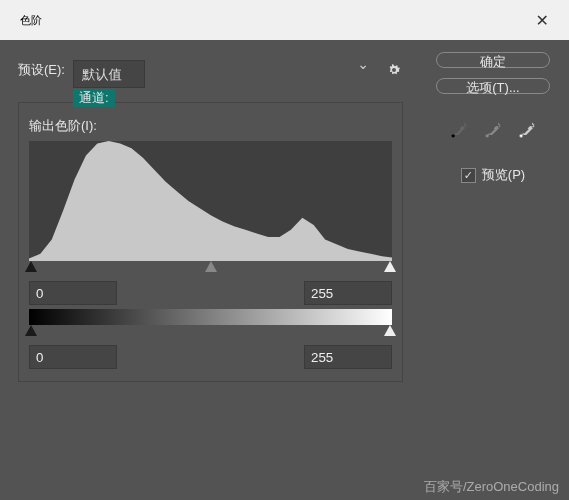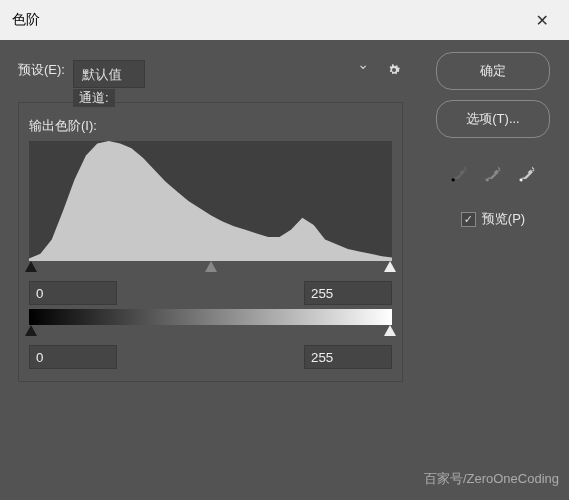--- a/index.html
+++ b/index.html
@@ -1,47 +1,47 @@
 <!DOCTYPE html>
 <html><head>
 <meta charset="utf-8">
 <style>
 * { margin: 0; padding: 0; box-sizing: border-box; font-family: "Microsoft YaHei", sans-serif; }
 body { width: 569px; height: 500px; background: #535353; color: #e6e6e6; font-size: 13px; }
 .titlebar { height: 40px; background: #f0f0f0; color: #000; display: flex; align-items: center; padding: 0 12px; }
-.titlebar-title { flex: 1; font-size: 14px; }
+.titlebar-title { flex: 1; font-size: 11px; margin-left: 8px; }
 .close-x { font-size: 16px; color: #333; padding: 4px 8px; cursor: pointer; }
 .content { display: flex; padding: 12px 14px 4px 18px; gap: 28px; }
 .left { flex: 1; }
 .right { width: 124px; display: flex; flex-direction: column; gap: 10px; align-items: center; }
 .preset-row { display: flex; align-items: center; gap: 8px; margin-bottom: 14px; }
 .preset-row label { white-space: nowrap; }
 .sel { flex: 1; height: 28px; background: #454545; border: 1px solid #3a3a3a; color: #ddd; padding: 2px 22px 2px 8px; appearance: none; position: relative; margin-top: 8px; }
 .sel-wrap { position: relative; flex: 1; }
 .sel-wrap::after { content: "⌄"; position: absolute; right: 8px; top: 4px; color: #ccc; pointer-events: none; font-size: 14px; }
 .gear { width: 18px; height: 18px; display: flex; align-items: center; justify-content: center; cursor: pointer; }
 .fieldset { border: 1px solid #454545; padding: 0 10px 12px 10px; margin-top: 0; }
-.channel-row { display: flex; align-items: flex-end; gap: 10px; margin: -14px 0 10px 44px; background: #404040; padding: 0 6px; width: fit-content; }
+.channel-row { display: flex; align-items: flex-end; gap: 10px; margin: -14px 0 10px 44px; background: #0f766e; padding: 0 6px; width: fit-content; }
 .channel-sel-wrap { width: 204px; }
 .section-label { margin: 10px 0 6px 0; }
 .histogram { width: 100%; height: 120px; background: #3f3f3f; position: relative; overflow: hidden; }
 .sliders { position: relative; height: 14px; }
 .slider-tri { position: absolute; top: 0; width: 0; height: 0; border-left: 6px solid transparent; border-right: 6px solid transparent; border-bottom: 11px solid; cursor: pointer; }
 .tri-black { left: -4px; border-bottom-color: #1a1a1a; }
 .tri-gray { left: 50%; margin-left: -6px; border-bottom-color: #888; }
 .tri-white { right: -4px; border-bottom-color: #eee; }
 .inputs-row { display: flex; justify-content: space-between; margin-top: 6px; }
 .num-input { width: 88px; height: 24px; background: #454545; border: 1px solid #3a3a3a; color: #eee; padding: 2px 6px; text-align: left; }
 .gradient { width: 100%; height: 16px; background: linear-gradient(to right, #000, #fff); margin-top: 4px; }
-.btn { width: 114px; height: 38px; border: 1px solid #888; border-radius: 16px; background: transparent; color: #e6e6e6; cursor: pointer; font-size: 13px; }
+.btn { width: 114px; height: 16px; border: 1px solid #888; border-radius: 16px; background: transparent; color: #e6e6e6; cursor: pointer; font-size: 13px; }
 .eyedrop-row { display: flex; gap: 14px; margin-top: 14px; }
 .eyed { width: 20px; height: 24px; cursor: pointer; }
 .preview-row { display: flex; align-items: center; gap: 6px; margin-top: 14px; }
 .chk { width: 15px; height: 15px; background: #454545; border: 1px solid #888; display: flex; align-items: center; justify-content: center; color: #ddd; font-size: 11px; }
-.watermark { position: absolute; bottom: 12px; right: 10px; color: rgba(255,255,255,0.5); font-size: 13px; }
+.watermark { position: absolute; bottom: 4px; right: 10px; color: rgba(255,255,255,0.5); font-size: 13px; }
 </style>
 </head>
 <body>
 
 <div class="titlebar">
   <span class="titlebar-title">色阶</span>
   <span class="close-x">✕</span>
 </div>
 
 <div class="content">

